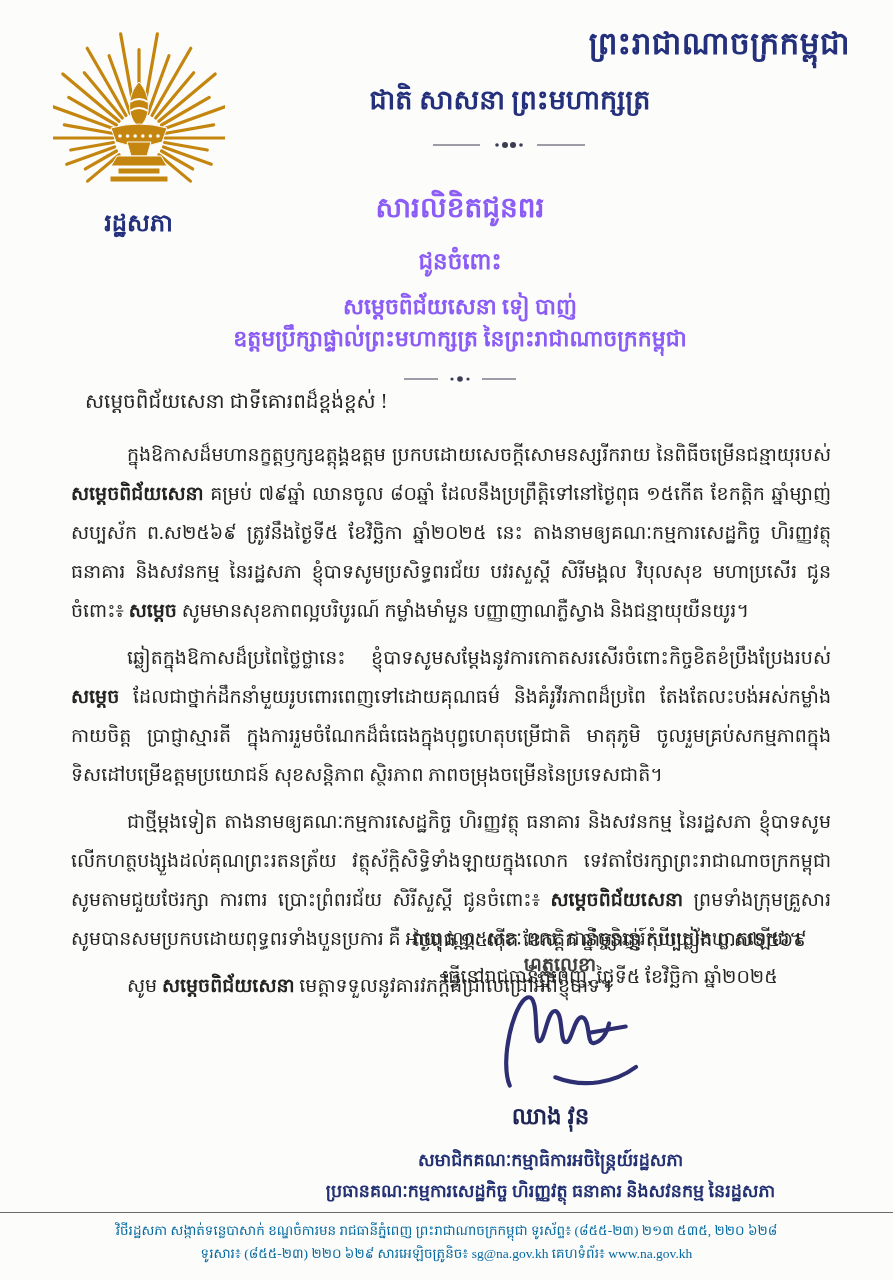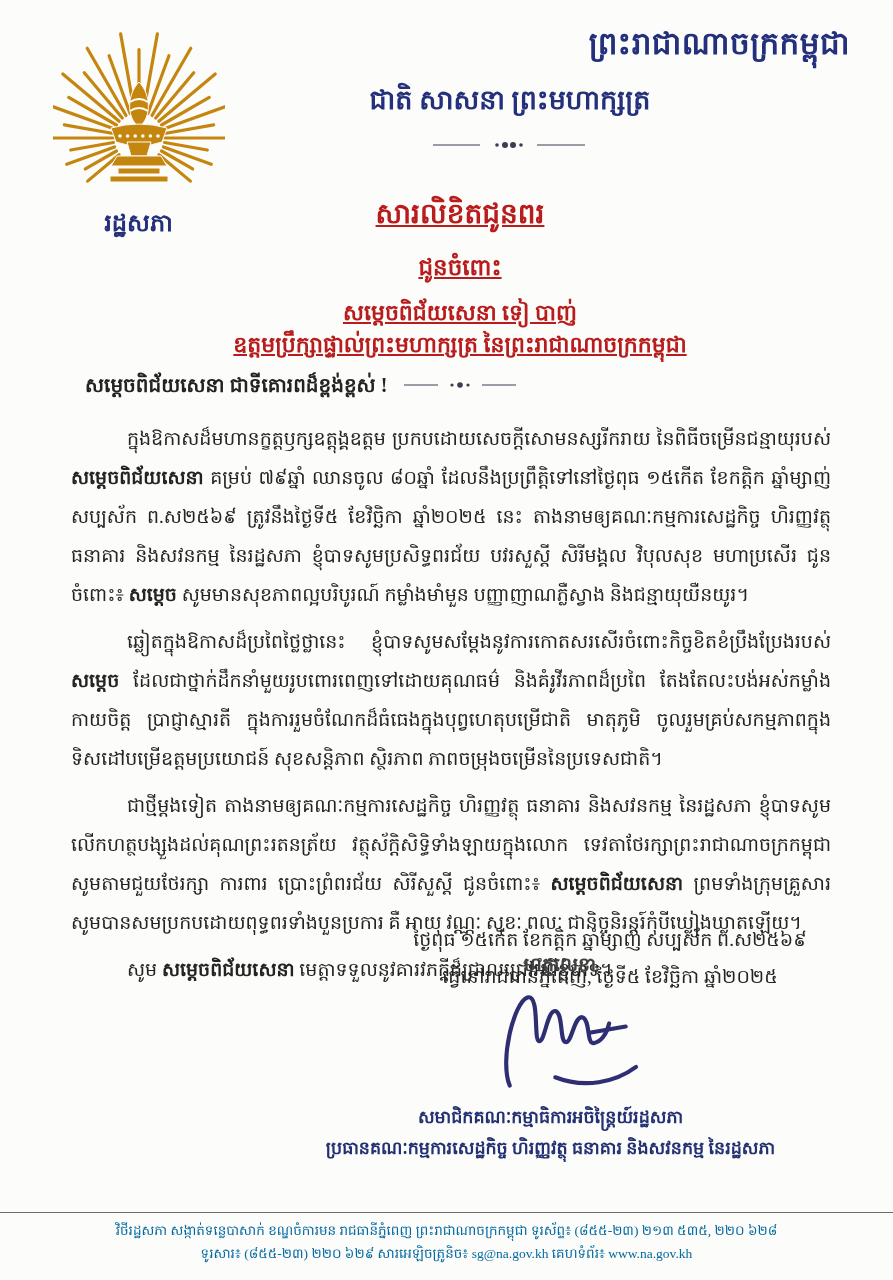--- a/index.html
+++ b/index.html
@@ -14,28 +14,28 @@
   }
   
   .hdr{position:absolute;top:24px;left:170px;width:680px;text-align:center;}
   .kingdom{font-size:31px;font-weight:bold;color:#24307c;letter-spacing:.5px;text-align:right;}
   .motto{font-size:27px;font-weight:bold;color:#24307c;margin-top:14px;}
   .orn{display:block;margin:16px auto 0;}
   
   .emblem-wrap{position:absolute;top:30px;left:46px;width:185px;text-align:center;}
   .emblem-wrap .label{font-size:24px;font-weight:bold;color:#24307c;margin-top:2px;}
   
-  .titleblk{position:absolute;top:196px;left:60px;width:800px;text-align:center;color:#b91c1c;text-decoration:underline;}
+  .titleblk{position:absolute;top:190px;left:60px;width:800px;text-align:center;color:#8b5cf6;}
   .doc-title{font-size:28px;font-weight:bold;margin:0 0 16px 0;}
   .to-label{font-size:23px;font-weight:bold;margin:0 0 13px 0;}
   .recipient{font-size:22px;font-weight:bold;margin:0 0 0 0;}
   .recipient-title{font-size:22px;font-weight:bold;margin:0 0 8px 0;}
   
   .body{position:absolute;top:366px;left:63px;width:776px;font-size:19px;line-height:39px;text-align:justify;color:#232323;}
-  .salute{font-weight:bold;font-size:20px;margin:0 0 14px 22px;}
+  .salute{font-weight:normal;font-size:20px;margin:16px 0 14px 22px;}
   .body p{margin:8px;text-indent:56px;}
   .body .b{font-weight:bold;}
   
   .dateblk{position:absolute;top:921px;left:370px;width:480px;text-align:center;font-size:19px;line-height:37px;color:#232323;}
   .sig-label{position:absolute;top:952px;left:460px;width:200px;text-align:center;font-size:19px;font-weight:bold;color:#404040;}
   .signature{position:absolute;top:982px;left:492px;}
   .signer{position:absolute;top:1102px;left:208px;width:685px;text-align:center;}
   .signer .name{font-size:23px;font-weight:bold;color:#1f2655;margin:0 0 10px 0;}
   .signer .t{font-size:17.5px;font-weight:bold;color:#233173;line-height:31px;margin:0;}
   
@@ -145,20 +145,21 @@
 
   <svg class="signature" width="168" height="116" viewBox="0 0 160 112">
     <g fill="none" stroke="#2e2f73" stroke-width="4" stroke-linecap="round" stroke-linejoin="round">
       <path d="M16,100 C6,76 20,20 33,15 C45,11 39,55 44,57 C50,59 52,27 60,28 C68,30 64,57 70,58 C76,59 78,33 86,34 C94,36 90,60 97,59 C104,58 110,50 112,40"></path>
       <path d="M93,49 L128,43"></path>
       <path d="M60,92 C88,103 118,97 138,82"></path>
     </g>
   </svg>
 
   <div class="signer">
+    <div class="name">ឈាង វុន</div>
     <div class="t">សមាជិកគណៈកម្មាធិការអចិន្ត្រៃយ៍រដ្ឋសភា</div>
     <div class="t">ប្រធានគណៈកម្មការសេដ្ឋកិច្ច ហិរញ្ញវត្ថុ ធនាគារ និងសវនកម្ម នៃរដ្ឋសភា</div>
   </div>
 
   <hr class="footer-rule">
   <div class="footer">
     <div>វិថីរដ្ឋសភា សង្កាត់ទន្លេបាសាក់ ខណ្ឌចំការមន រាជធានីភ្នំពេញ ព្រះរាជាណាចក្រកម្ពុជា ទូរស័ព្ទ៖ (៨៥៥-២៣) ២១៣ ៥៣៥, ២២០ ៦២៨</div>
     <div>ទូរសារ៖ (៨៥៥-២៣) ២២០ ៦២៩ សារអេឡិចត្រូនិច៖ sg@na.gov.kh គេហទំព័រ៖ www.na.gov.kh</div>
   </div>
 

